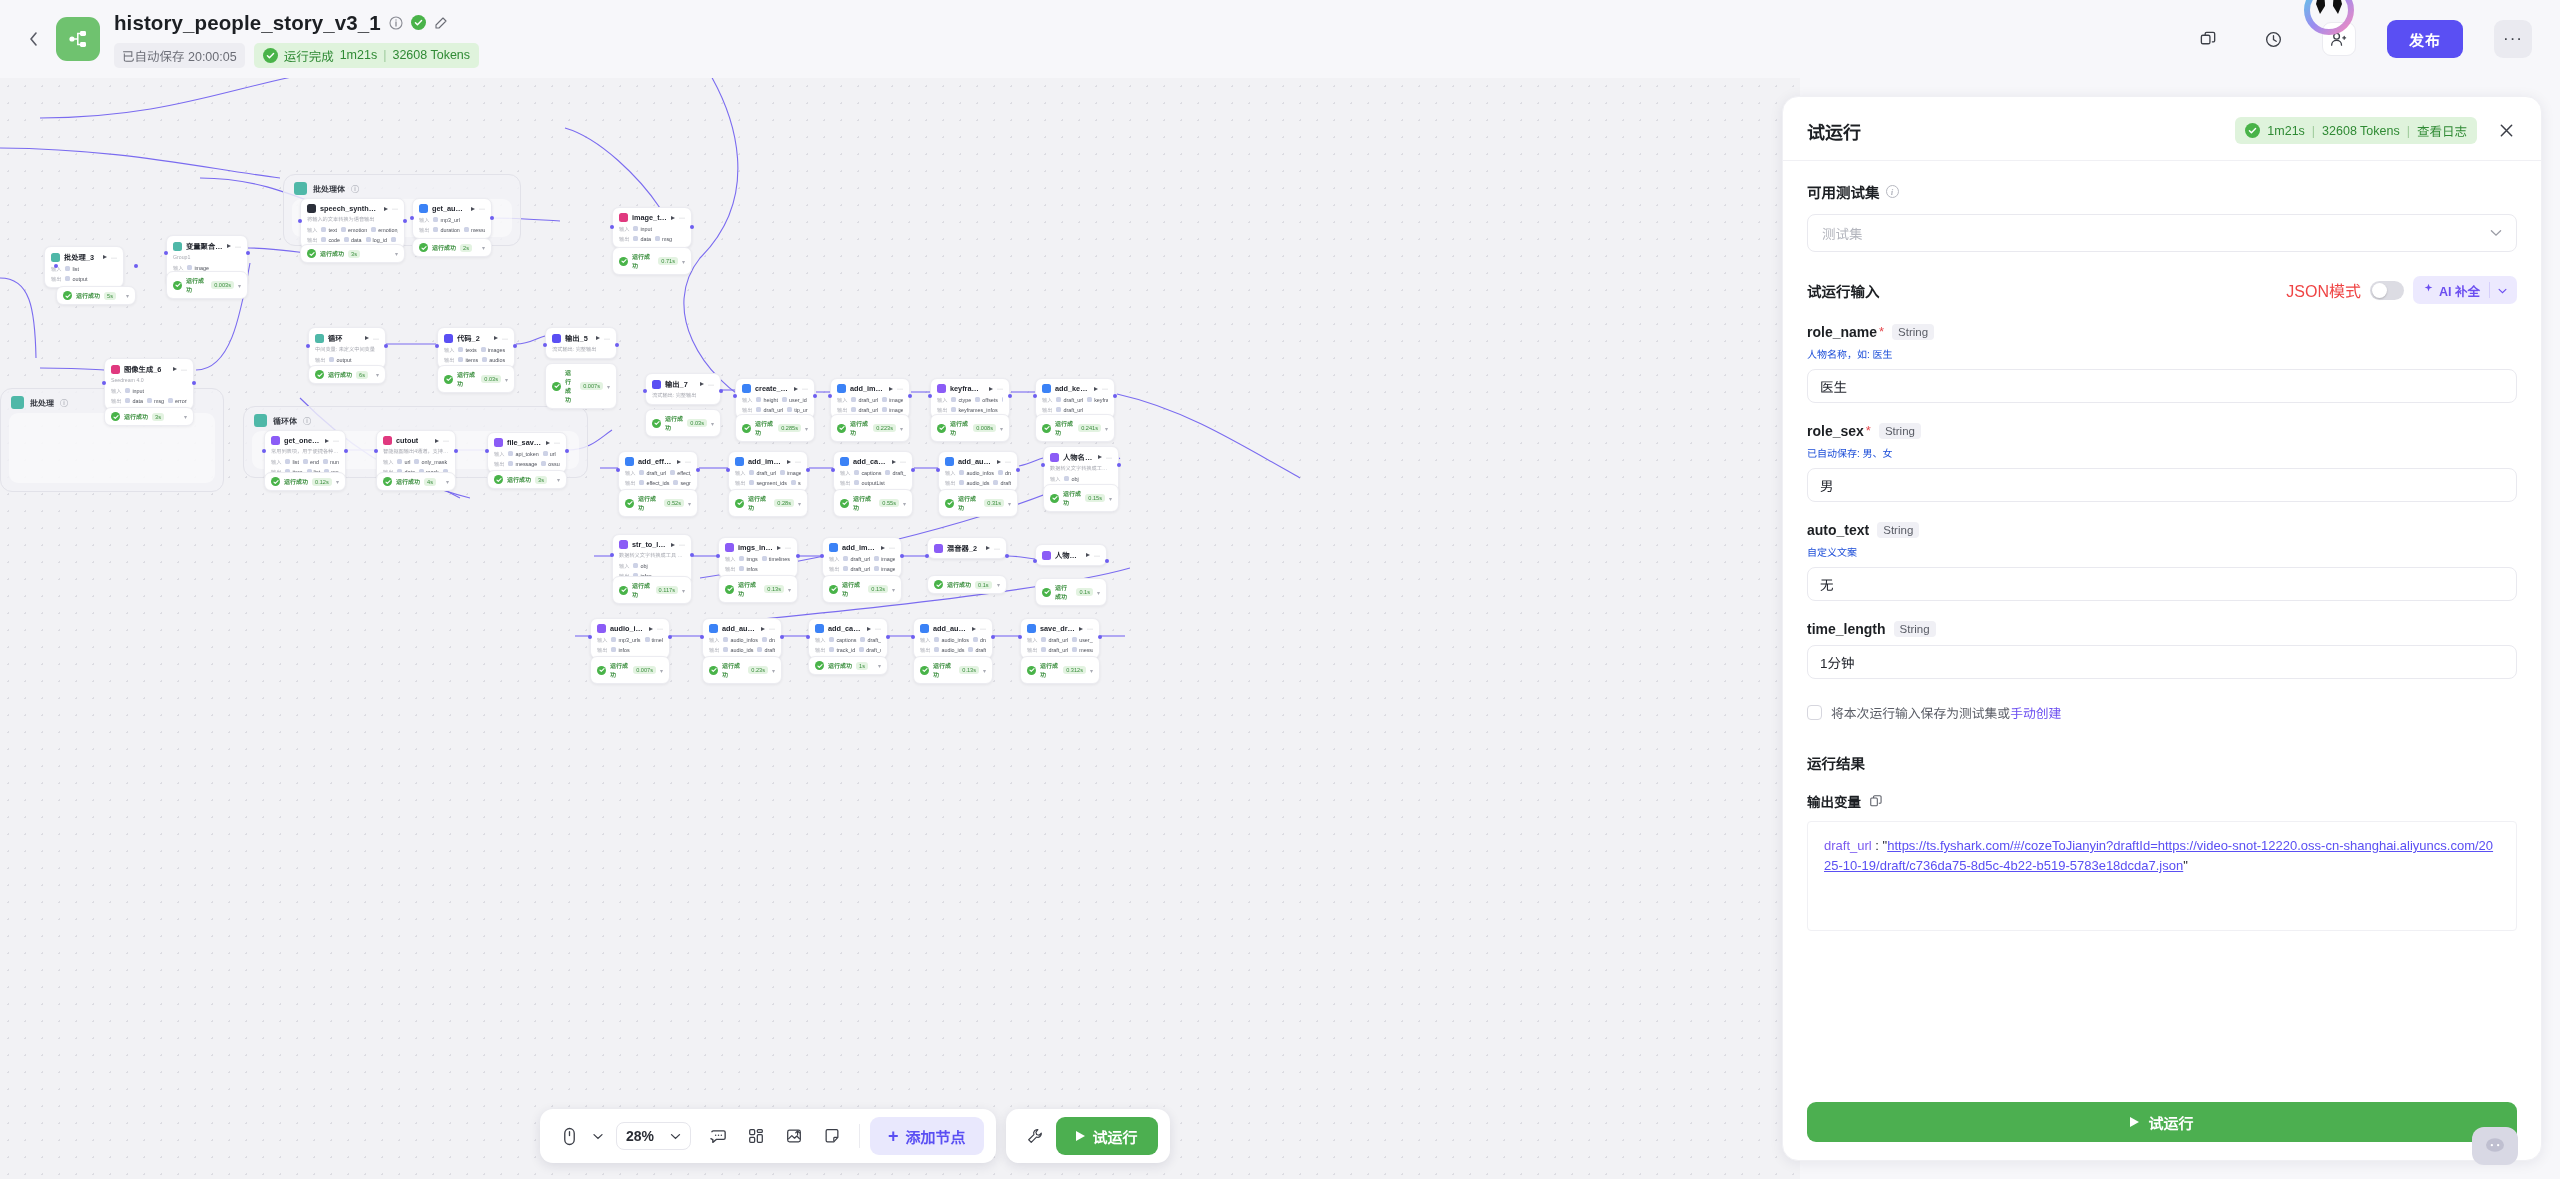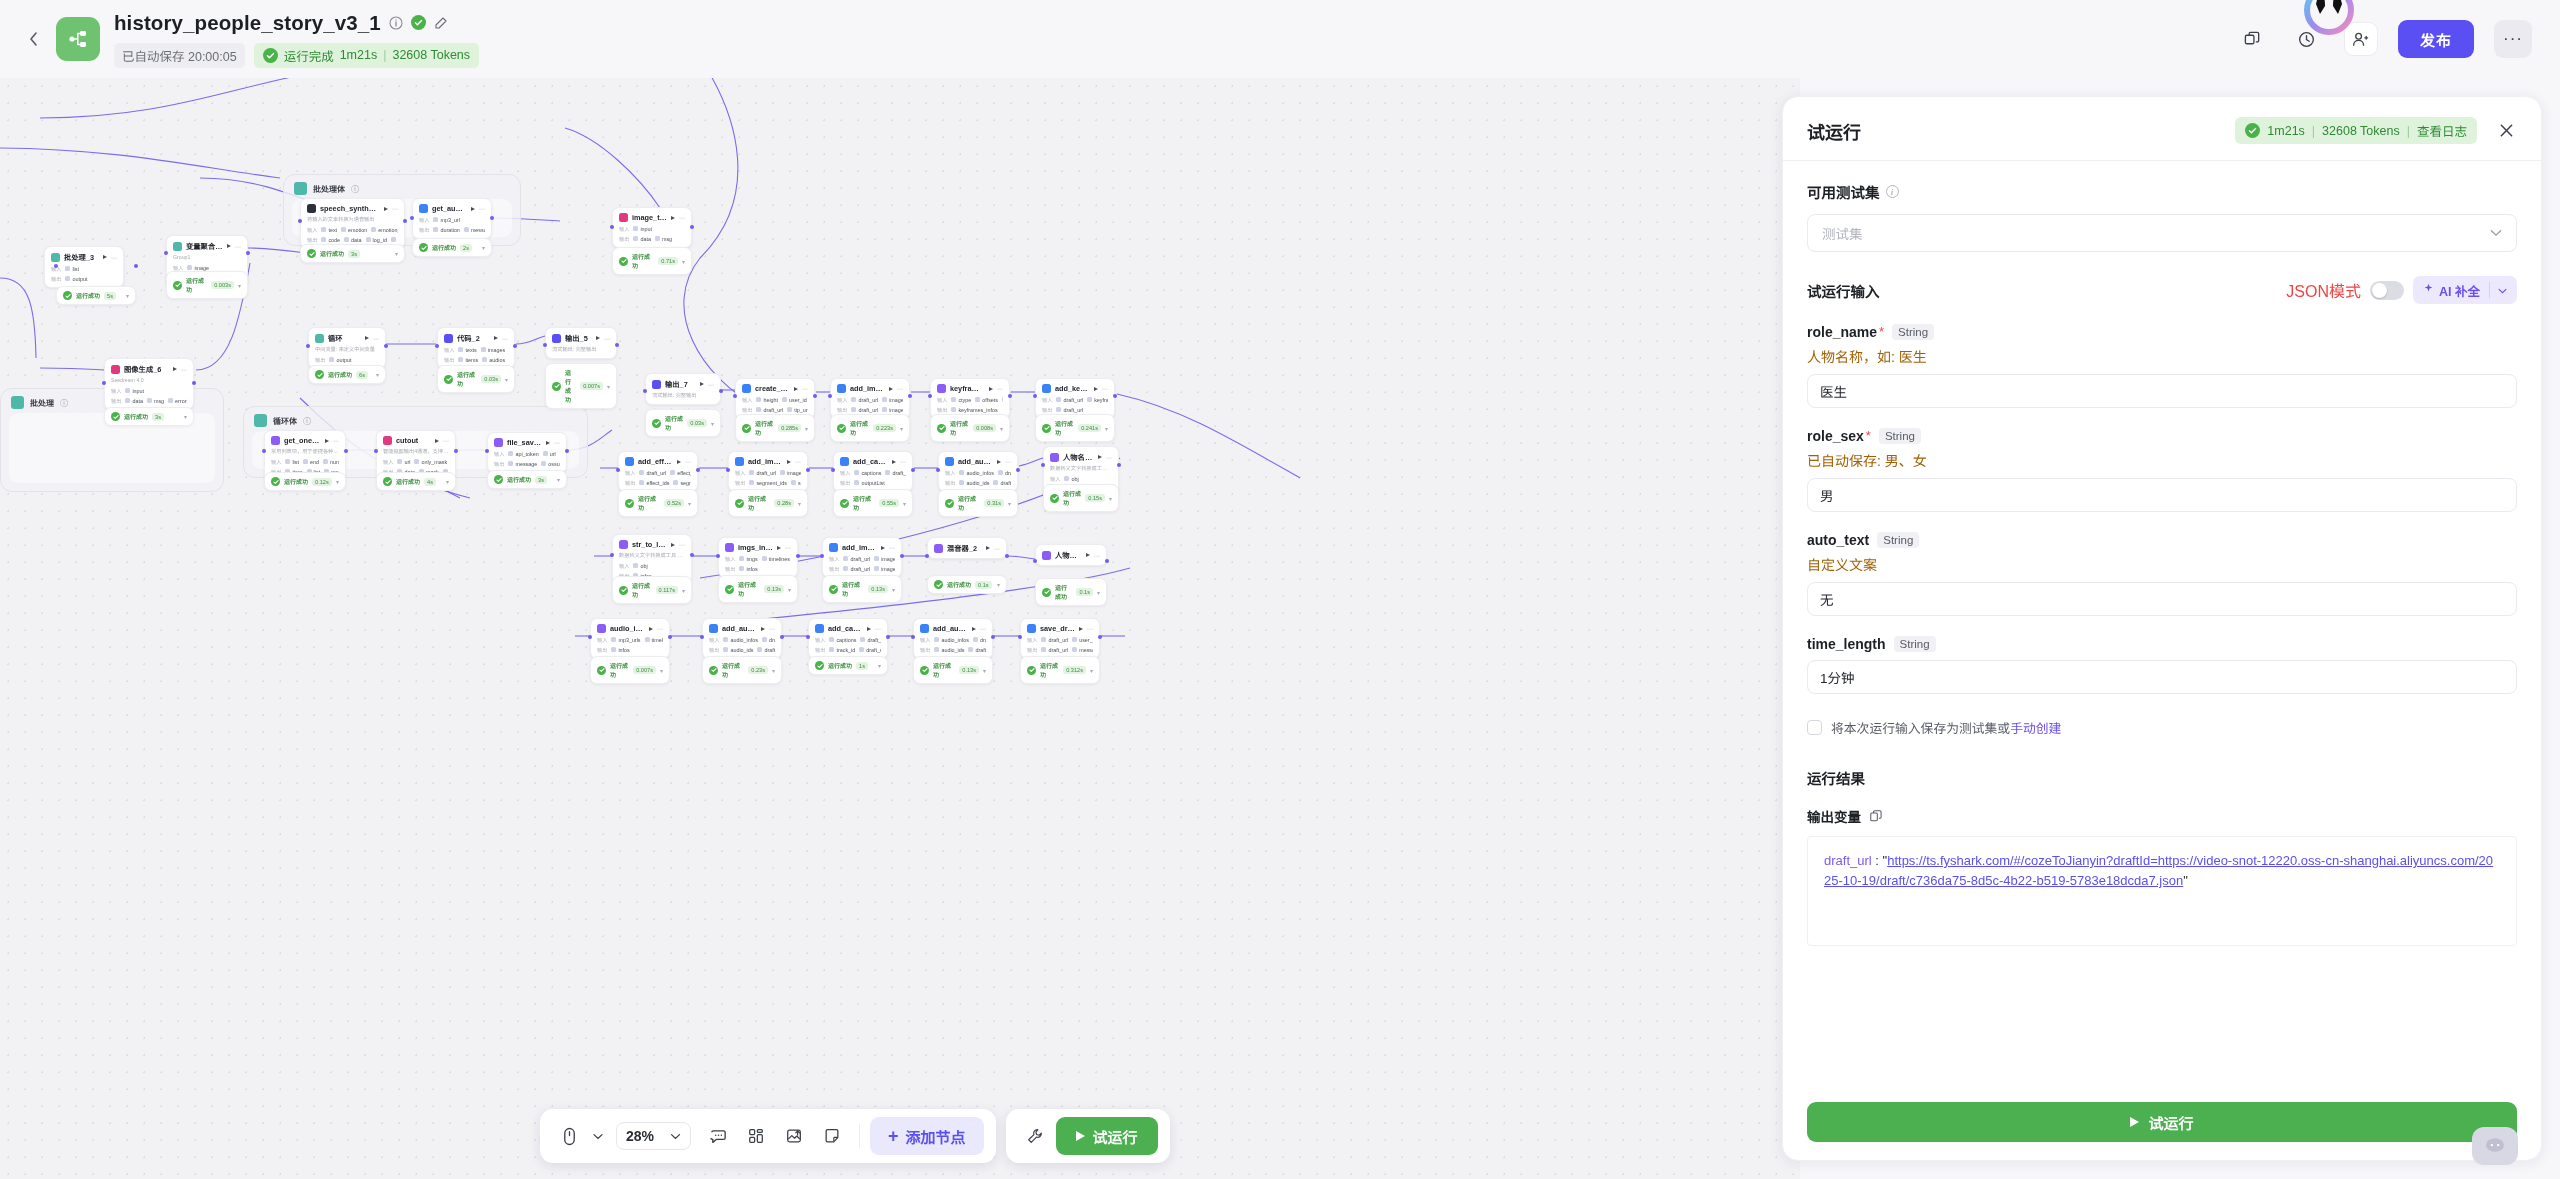--- a/index.html
+++ b/index.html
@@ -50,21 +50,21 @@
     font-size: 12.5px; color: #6b6d76; background: #ededf2;
     border-radius: 5px; padding: 3px 8px; white-space: nowrap;
   }
   .runbadge {
     display: inline-flex; align-items: center; gap: 6px;
     background: #dff3dc; color: #2f8a34;
     border-radius: 5px; padding: 3px 9px; font-size: 12.5px; white-space: nowrap;
   }
   .runbadge .sep { color:#9ecb9c; }
   .topbar-right {
-    margin-left: auto; display: flex; align-items: center; gap: 20px;
+    margin-left: auto; display: flex; align-items: center; gap: 31px;
   }
   .tb-icon-btn {
     width: 34px; height: 34px; border-radius: 9px;
     display: flex; align-items: center; justify-content: center;
     color: #3d4048; cursor: pointer; background: transparent;
   }
   .tb-icon-btn.boxed { background: #fff; border: 1px solid #ebebf0; }
   .publish-btn {
     background: #5a4ff3; color: #fff; border: none; border-radius: 9px;
     padding: 0 22px; height: 38px; font-size: 15px; font-weight: 600;
@@ -254,21 +254,21 @@
   .ai-btn .divider { width:1px; height:16px; background:#d6cffb; margin-left:4px;}
   .ai-caret { color:#6b4ef0; font-size:10px; padding-left:3px;}
   .field { margin-top: 20px; }
   .field-hd { display: flex; align-items: center; gap: 8px; }
   .field-name { font-size: 14px; font-weight: 700; color: #1c1f23; }
   .req { color: #e5484d; font-size: 13px; vertical-align: super; line-height: 0; }
   .type-tag {
     font-size: 11.5px; color: #5a5d66; background: #f0f0f5;
     border-radius: 4px; padding: 2px 6px;
   }
-  .field-desc { font-size: 14px; color: #a16207; margin-top: 6px; }
+  .field-desc { font-size: 10px; color: #1d4ed8; margin-top: 6px; }
   .field-input {
     margin-top: 8px; width: 100%; height: 34px;
     border: 1px solid #e9e9ef; border-radius: 8px; padding: 0 12px;
     font-size: 13.5px; color: #23262e; background: #fff;
     font-family: "Liberation Sans", sans-serif; outline: none;
   }
   .save-row { display: flex; align-items: center; gap: 9px; margin-top: 24px; }
   .cbox { width: 15px; height: 15px; border: 1px solid #d6d6de; border-radius: 4px; background:#fff; cursor:pointer; }
   .save-text { font-size: 12.8px; color: #5a5d66; }
   .link-purple { color: #6b4ef0; cursor: pointer; }

